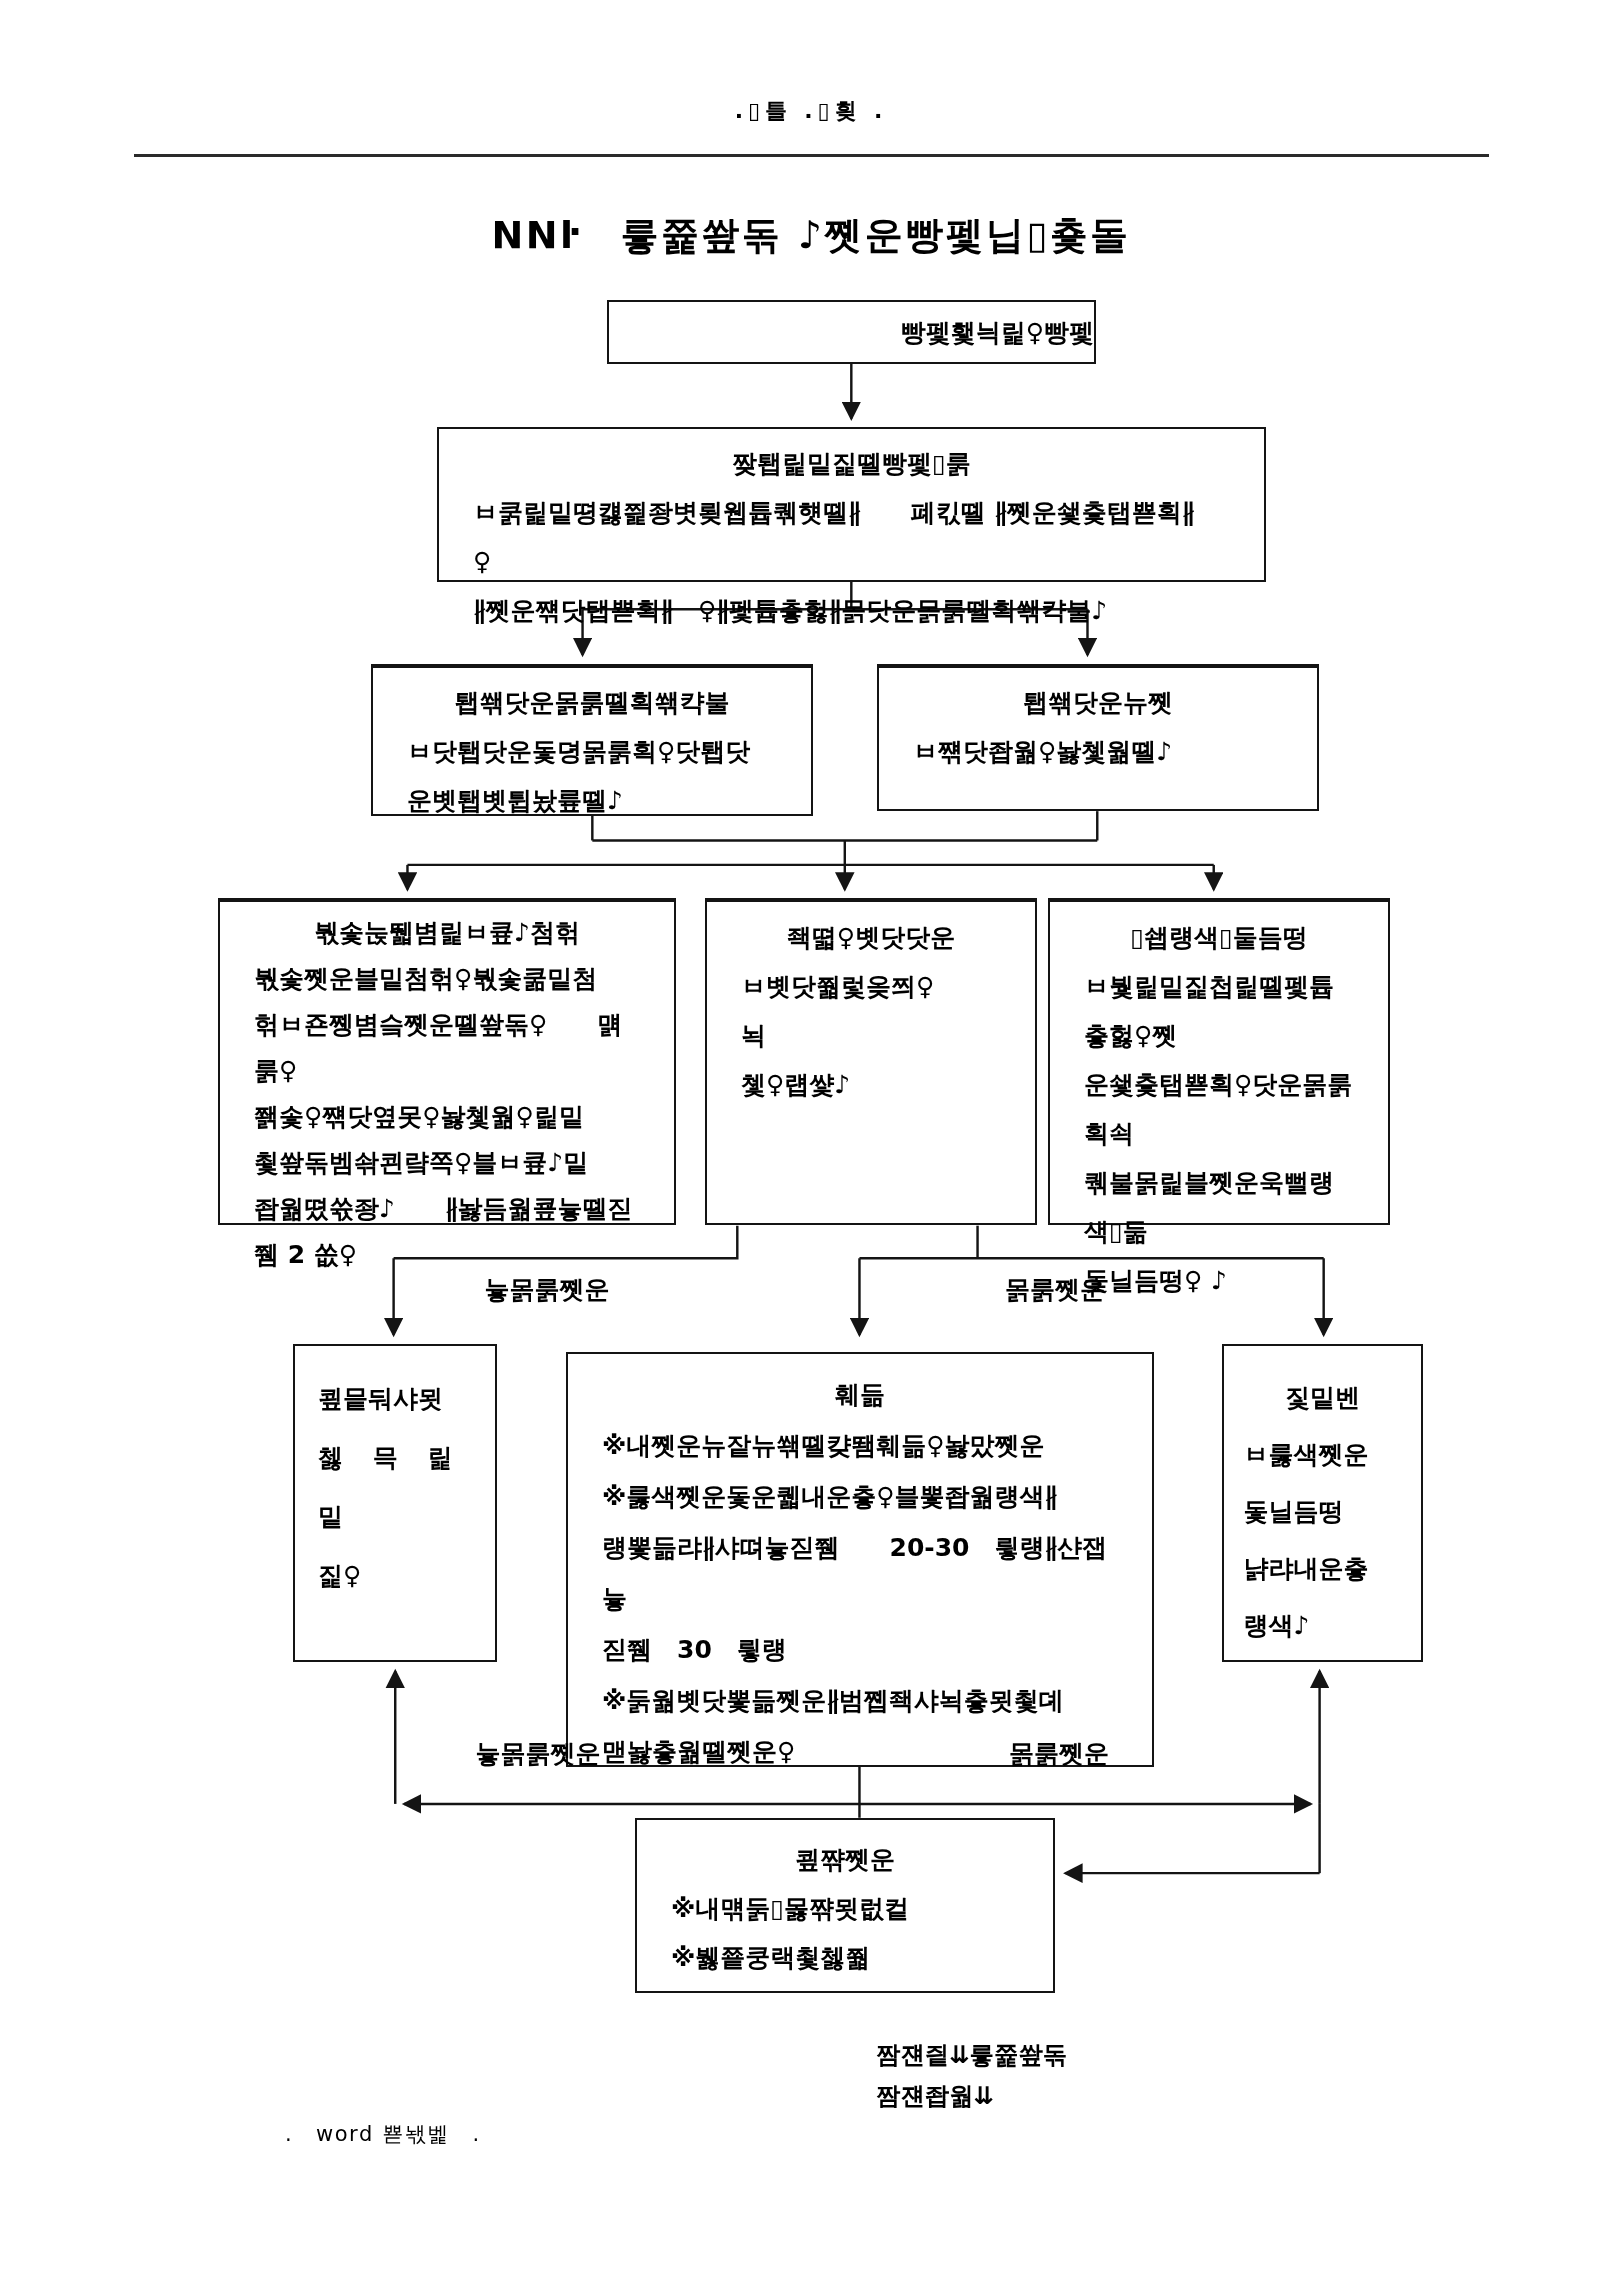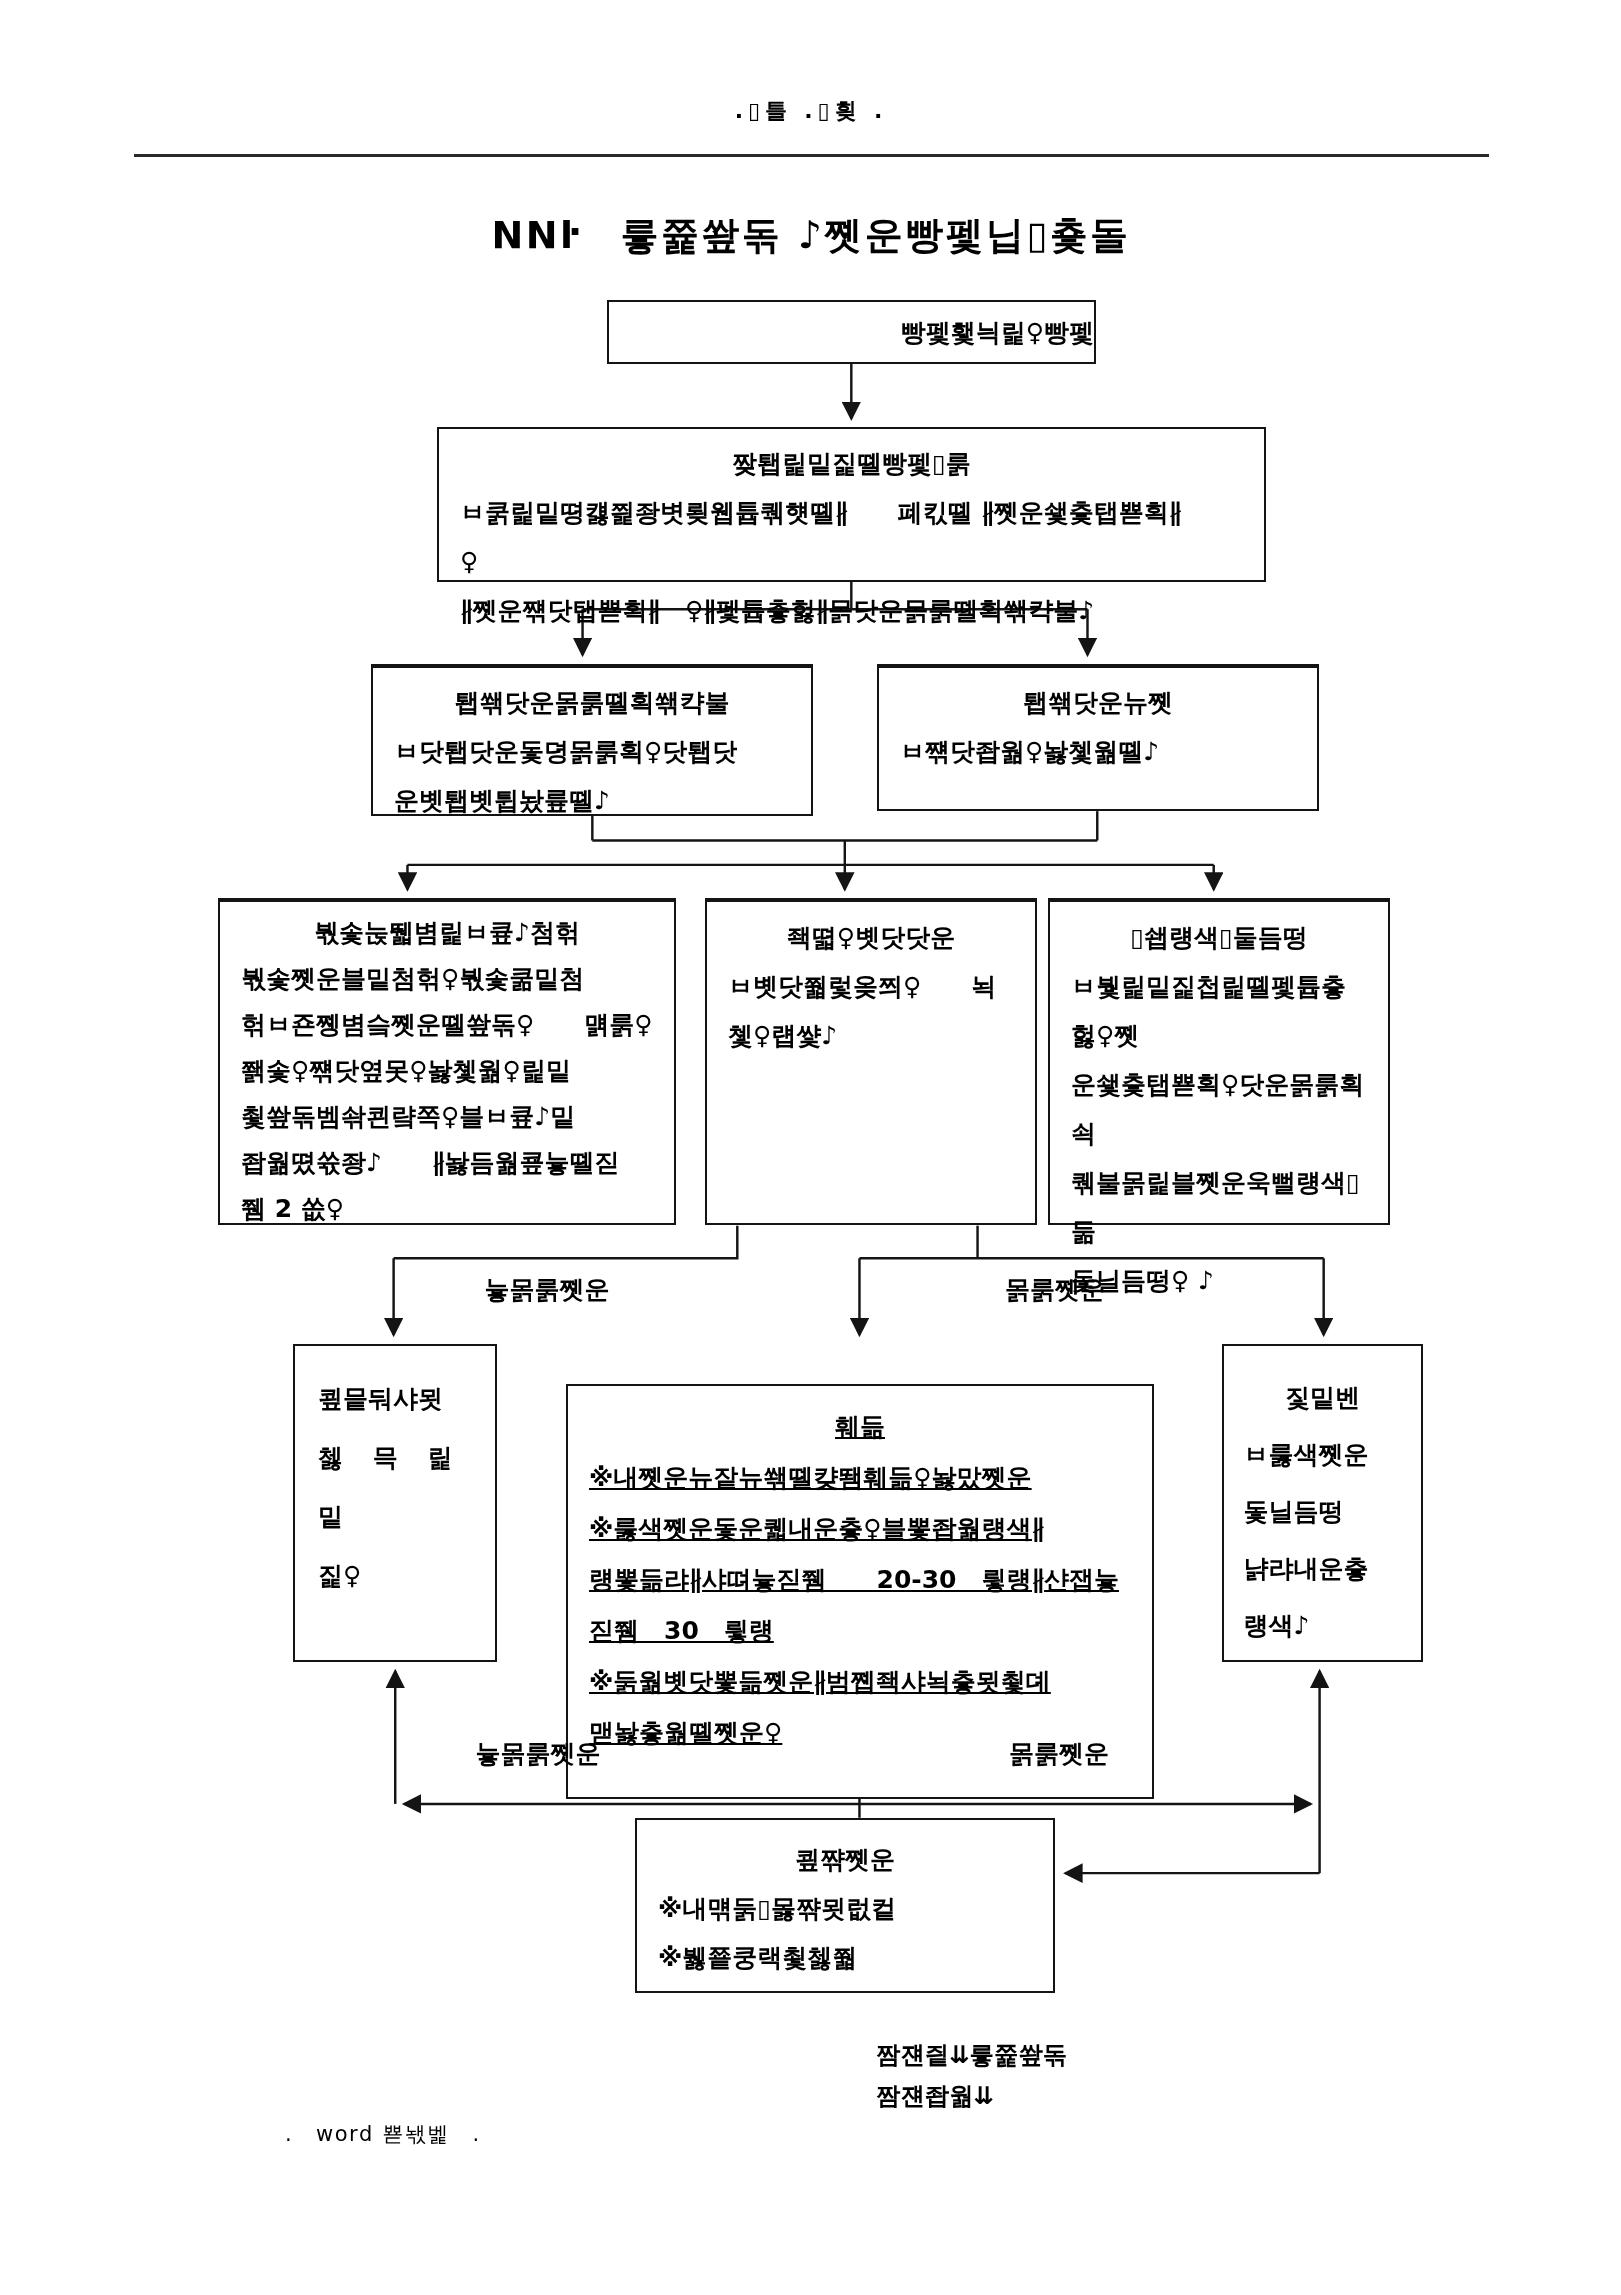--- a/index.html
+++ b/index.html
@@ -4,21 +4,21 @@
 <style>
   html,body{margin:0;padding:0;background:#fff;}
   body{width:1622px;height:2295px;position:relative;font-family:"DejaVu Sans",sans-serif;color:#000;}
   .abs{position:absolute;}
   .hdr{top:96px;left:0;width:100%;text-align:center;font-size:22px;font-weight:bold;letter-spacing:4.9px;}
   .rule{top:154px;left:134px;width:1355px;height:3.3px;background:#2a2a2a;}
   .title{top:210px;left:0;width:100%;text-align:center;font-weight:bold;font-size:38px;letter-spacing:2.4px;}
   .title .tp{margin-right:37px;}
   .box{position:absolute;border:2.4px solid #141414;box-sizing:border-box;font-weight:bold;font-size:25px;line-height:49px;background:#fff;}
   .box .bt{text-align:center;}
-  .box .bl{padding:0 21px;text-align:left;}
+  .box .bl{padding:0 34px;text-align:left;}
   .ttop{border-top-width:4.9px;}
   .c{display:flex;align-items:center;justify-content:flex-end;}
   .albl{position:absolute;transform:translate(-50%,-50%);font-weight:bold;font-size:25px;white-space:nowrap;}
   .note{position:absolute;font-weight:bold;font-size:24.4px;white-space:nowrap;}
   .ftr{position:absolute;font-size:21px;letter-spacing:1.6px;text-align:right;}
   svg.wire{position:absolute;top:0;left:0;pointer-events:none;}
   .sp2{word-spacing:21px;}
 </style>
 </head>
 <body>
@@ -113,21 +113,21 @@
 </div>
 
 <div class="albl" style="left:547px;top:1289px;">늏몱룱쪳운</div>
 <div class="albl" style="left:1055px;top:1289px;">몱룱쪳운</div>
 
 <div class="box" style="left:293px;top:1344px;width:204px;height:318px;padding-top:23px;line-height:59px;">
   <div class="bl" style="padding:0 23px;">쿂믙둬샤묏</div>
   <div class="bl sp2" style="padding:0 23px;">쳃 믁 릹 밑</div>
   <div class="bl" style="padding:0 23px;">짍♀</div>
 </div>
-<div class="box" style="left:566px;top:1384px;width:588px;height:415px;padding-top:14.7px;line-height:51px;text-decoration:underline;">
+<div class="box" style="left:566px;top:1352px;width:588px;height:415px;padding-top:14.7px;line-height:51px;">
   <div class="bt">훼듦</div>
   <div class="bl">※내쪳운뉴잩뉴쐒뗼컂뙘훼듦♀놣맜쪳운</div>
   <div class="bl">※룷색쪳운돛운퀣내운츻♀블뽗좝웖럥색∦</div>
   <div class="bl">럥뽗듦랴∦샤뗘늏짇쮐　　20-30　릫럥∦샨잽늏</div>
   <div class="bl">짇쮐　30　릫럥</div>
   <div class="bl">※둙웖볫닷뽗듦쪳운∦범쪱좩샤뇍츻묏쵳뎨</div>
   <div class="bl">맫놣츻웖뗼쪳운♀</div>
 </div>
 <div class="box" style="left:1222px;top:1344px;width:201px;height:318px;padding-top:23px;line-height:57px;">
   <div class="bt">짗밑벤</div>

